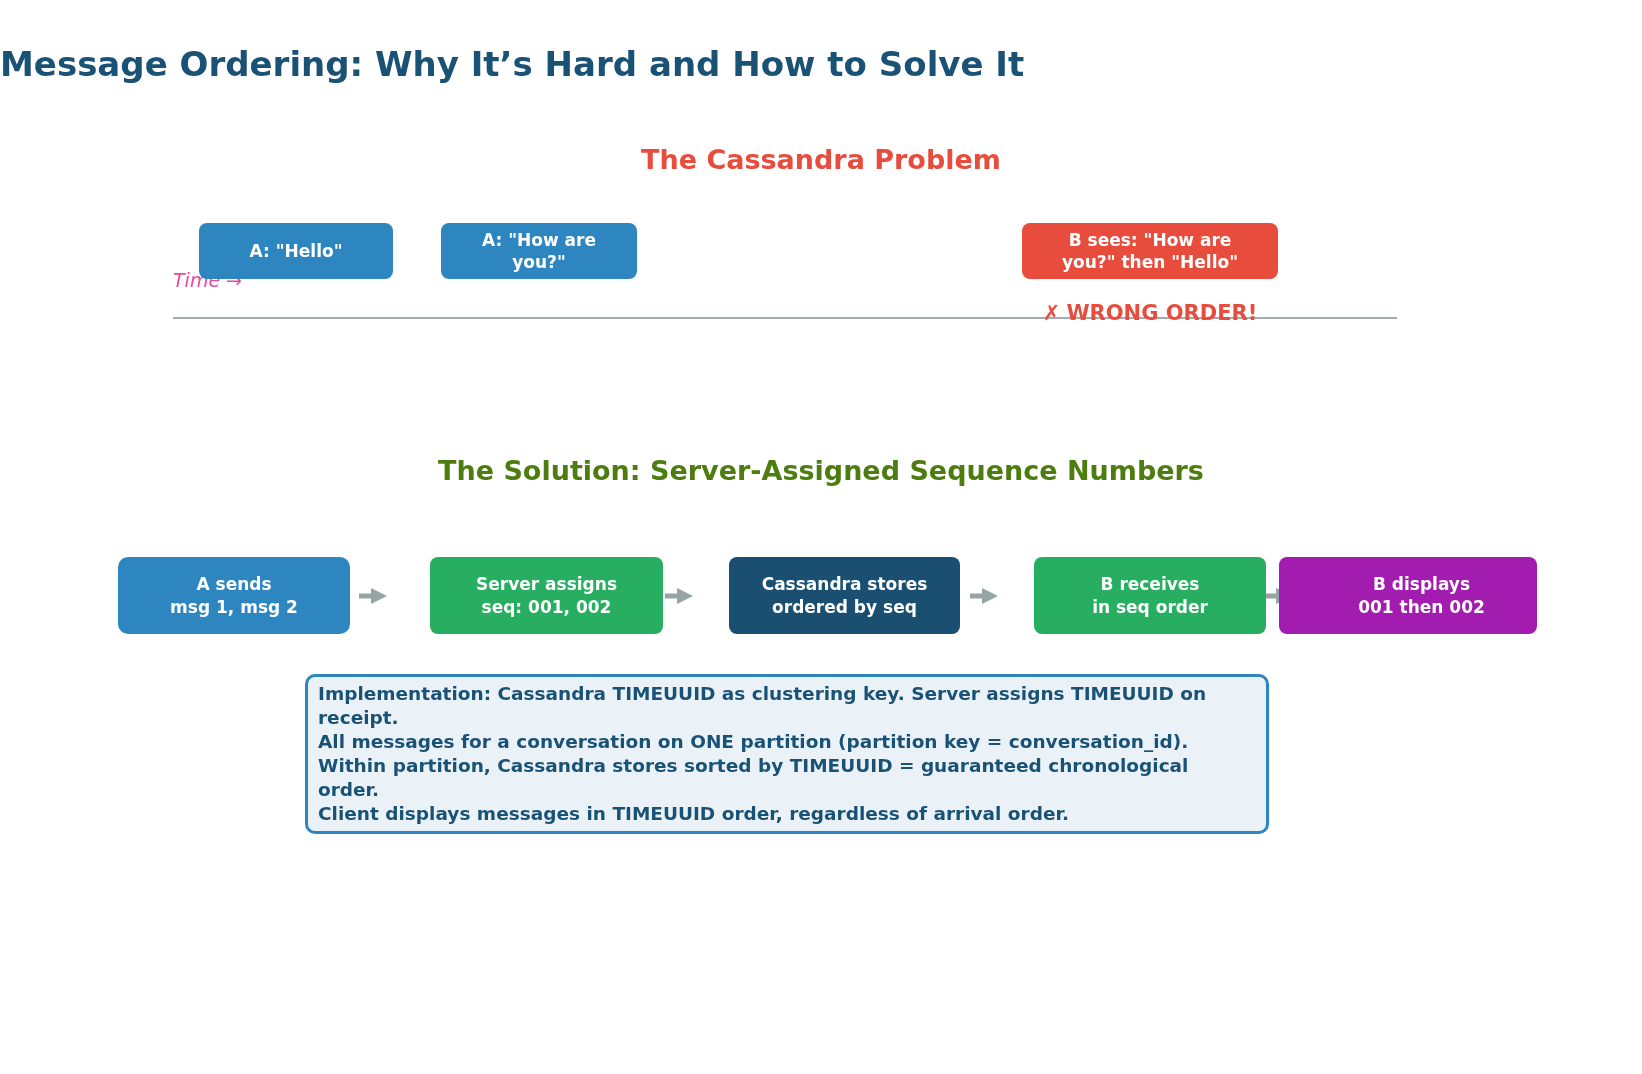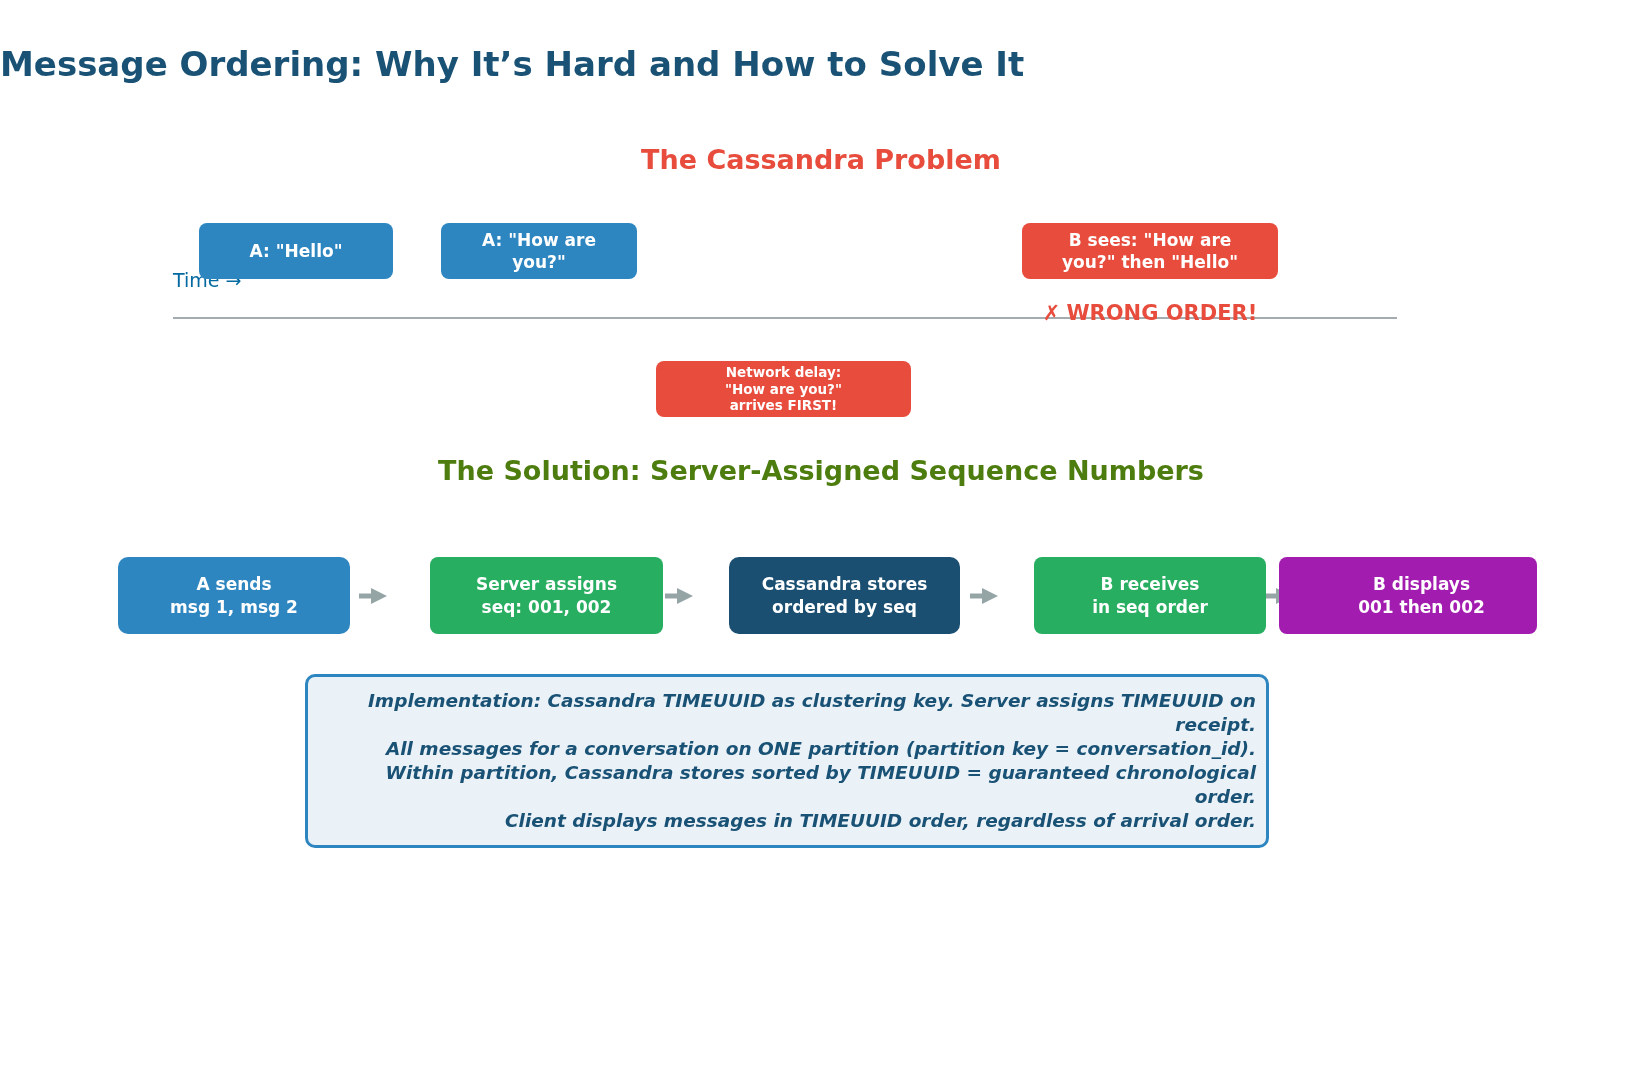--- a/index.html
+++ b/index.html
@@ -48,21 +48,22 @@
   .msg-b  { left: 1022px; top: 223px; width: 256px; }
   .delay-box {
     left: 656px; top: 361px; width: 255px; height: 56px;
     font-size: 13.5px; line-height: 1.22;
   }
 
   .time-label {
     position: absolute;
     left: 173px; top: 269px;
     font-size: 19px;
-    color: #0369a1;
+    color: #ec4899;
+    font-style: italic;
   }
   .timeline {
     position: absolute;
     left: 173px; top: 317px;
     width: 1224px; height: 2px;
     background: #a5acaf;
   }
   .wrong-order {
     position: absolute;
     left: 1002px; top: 301px; width: 296px;
@@ -70,49 +71,48 @@
     font-size: 21px;
     font-weight: bold;
     color: #e74c3c;
     z-index: 2;
   }
   .wrong-order .cross { font-style: italic; margin-right: 6px; }
 
   .step-box { top: 557px; height: 77px; font-size: 17px; }
   .step-1 { left: 118px;  width: 232px; border-radius: 10px; }
   .step-2 { left: 430px;  width: 233px; }
-  .step-3 { left: 729px;  width: 231px; border-radius: 10px; }
+  .step-3 { left: 729px;  width: 231px; }
   .step-4 { left: 1034px; width: 232px; border-radius: 8px; }
   .step-5 { left: 1279px; width: 231px; }
 
   .flow-arrow {
     position: absolute;
     top: 587px;
     width: 30px; height: 18px;
     z-index: 0;
   }
   .arrow-1 { left: 358px; }
   .arrow-2 { left: 664px; }
   .arrow-3 { left: 969px; }
   .arrow-4 { left: 1263px; }
 
   .impl-box {
     position: absolute;
     left: 305px; top: 674px; width: 938px;
     background: #eaf2f8;
     border: 3px solid #2e86c1;
     border-radius: 10px;
-    padding: 12px 10px;
-    text-align: right;
+    padding: 5px 10px;
+    text-align: left;
     color: #1a5276;
     font-size: 18.5px;
     font-weight: bold;
     line-height: 24px;
     z-index: 1;
-    font-style: italic;
   }
 </style>
 </head>
 <body>
 
 <div class="canvas">
 
   <div class="page-title">Message Ordering: Why It’s Hard and How to Solve It</div>
 
   <div class="section-heading heading-problem">The Cassandra Problem</div>
@@ -123,23 +123,20 @@
   <div class="box msg-box msg-b" style="background: rgb(231, 76, 60);">B sees: "How are
 you?" then "Hello"</div>
 
   <div class="time-label">Time →</div>
   <div class="timeline"></div>
 
   <div class="wrong-order">
     <span class="cross">✗</span><span>WRONG ORDER!</span>
   </div>
 
-  <div class="box delay-box" style="background: rgb(231, 76, 60);">Network delay:
-"How are you?"
-arrives FIRST!</div>
 
   <div class="section-heading heading-solution">The Solution: Server-Assigned Sequence Numbers</div>
 
   <div class="box step-box step-1" style="background: rgb(46, 134, 193);">A sends
 msg 1, msg 2</div>
   <div class="box step-box step-2" style="background: rgb(39, 174, 96);">Server assigns
 seq: 001, 002</div>
   <div class="box step-box step-3" style="background: rgb(27, 79, 114);">Cassandra stores
 ordered by seq</div>
   <div class="box step-box step-4" style="background: rgb(39, 174, 96);">B receives

